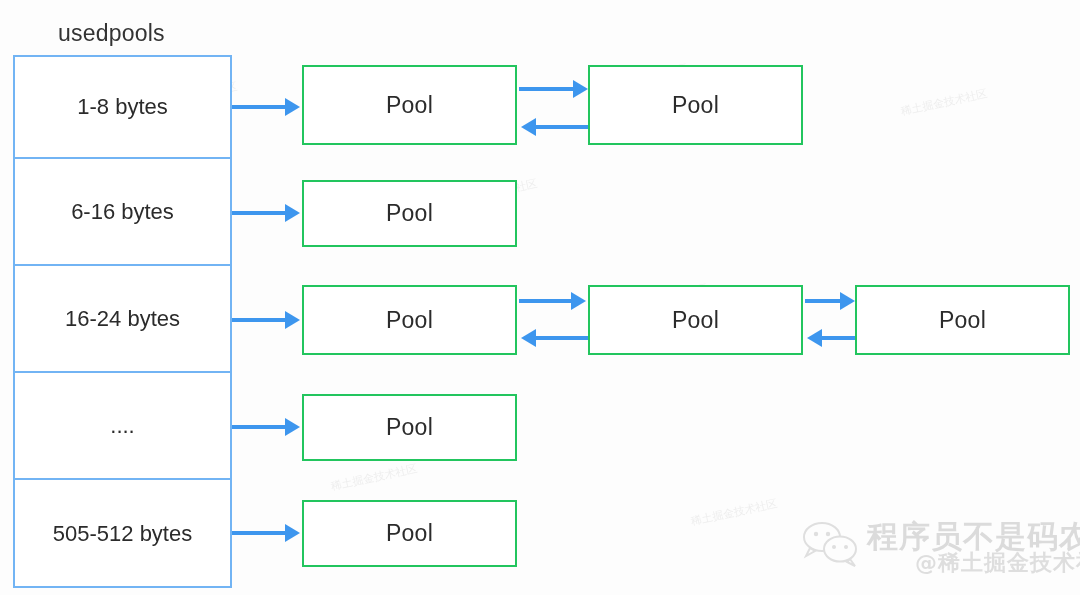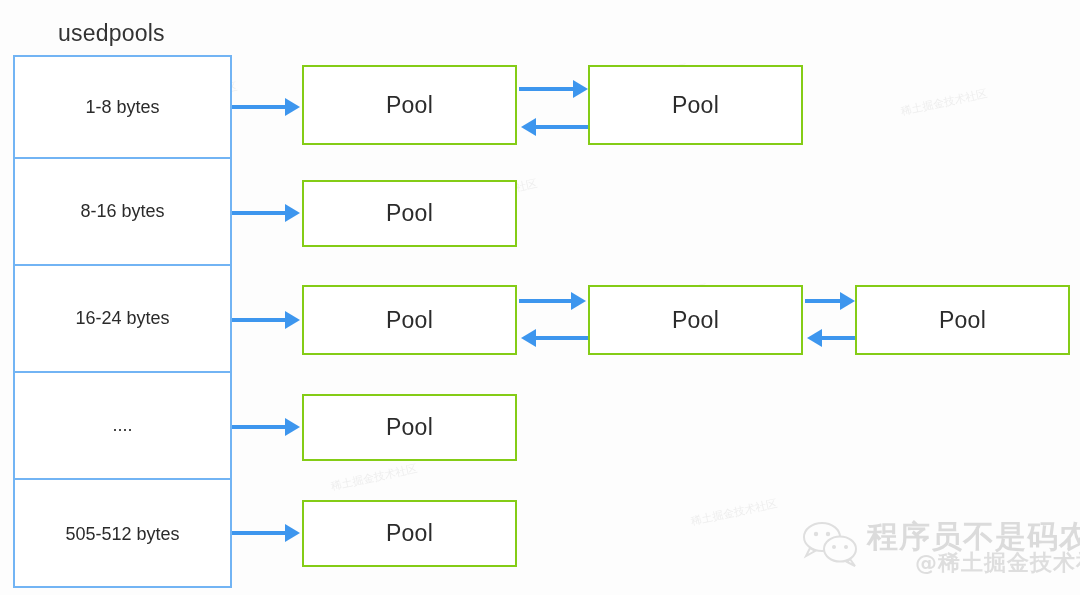--- a/index.html
+++ b/index.html
@@ -43,31 +43,31 @@
   }
   .pool-cell {
     position: absolute;
     left: 0;
     width: 100%;
     box-sizing: border-box;
     display: flex;
     align-items: center;
     justify-content: center;
     border-bottom: 2px solid #72b4f4;
-    font-size: 18px;
+    font-size: 22px;
     color: #2b2b2b;
     white-space: nowrap;
   }
   .pool-cell.last { border-bottom: none; }
 
   
   .pool-box {
     position: absolute;
     box-sizing: border-box;
-    border: 2px solid #84cc16;
+    border: 2px solid #22c55e;
     background: #ffffff;
     display: flex;
     align-items: center;
     justify-content: center;
     font-size: 23px;
     color: #2b2b2b;
     letter-spacing: 0.3px;
   }
 
   
@@ -157,21 +157,21 @@
   <div class="bg-wm" style="left:120px; top:300px;">稀土掘金技术社区</div>
   <div class="bg-wm" style="left:620px; top:290px;">稀土掘金技术社区</div>
   <div class="bg-wm" style="left:330px; top:470px;">稀土掘金技术社区</div>
   <div class="bg-wm" style="left:690px; top:505px;">稀土掘金技术社区</div>
   <div class="bg-wm" style="left:450px; top:185px;">稀土掘金技术社区</div>
 
   <div class="title">usedpools</div>
 
   <div class="usedpools-table">
     <div class="pool-cell" style="top:0px;   height:102px;">1-8 bytes</div>
-    <div class="pool-cell" style="top:102px; height:107px;">8-16 bytes</div>
+    <div class="pool-cell" style="top:102px; height:107px;">6-16 bytes</div>
     <div class="pool-cell" style="top:209px; height:107px;text-align:right;">16-24 bytes</div>
     <div class="pool-cell" style="top:316px; height:107px;">....</div>
     <div class="pool-cell last" style="top:423px; height:108px;">505-512 bytes</div>
   </div>
 
   <div class="arrow right" style="left:232px; top:105px; width:55px;"></div>
 
   <div class="pool-box" style="left:302px; top:65px; width:215px; height:80px;">Pool</div>
 
   <div class="arrow right" style="left:519px; top:87px;  width:56px;"></div>

